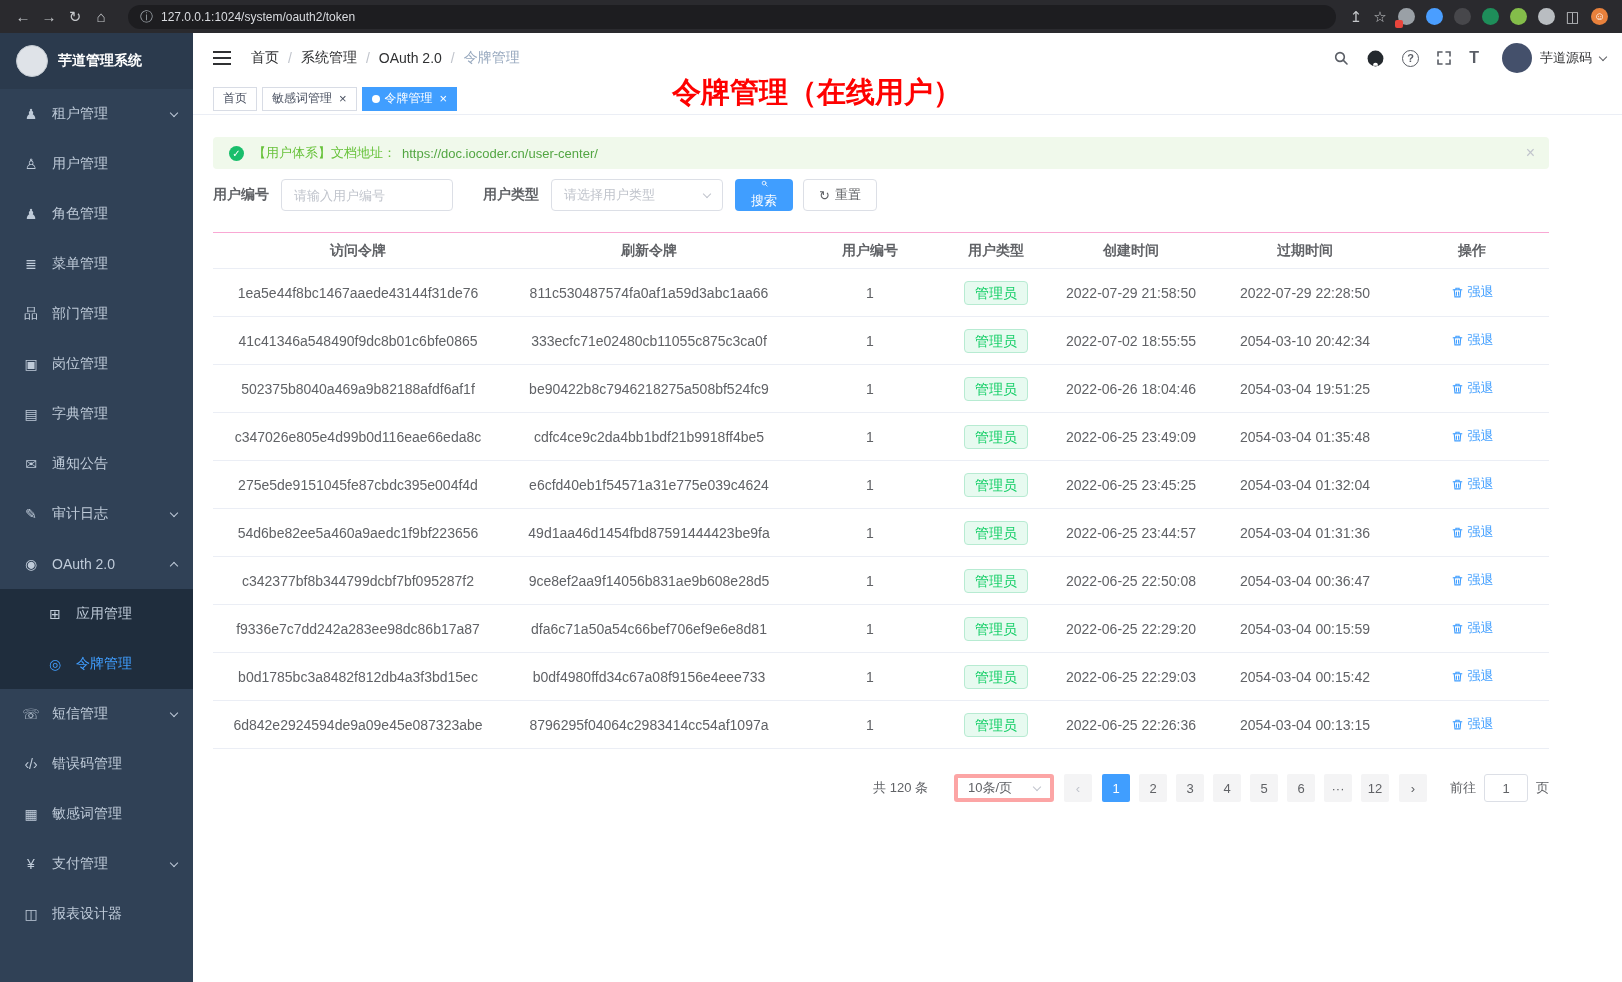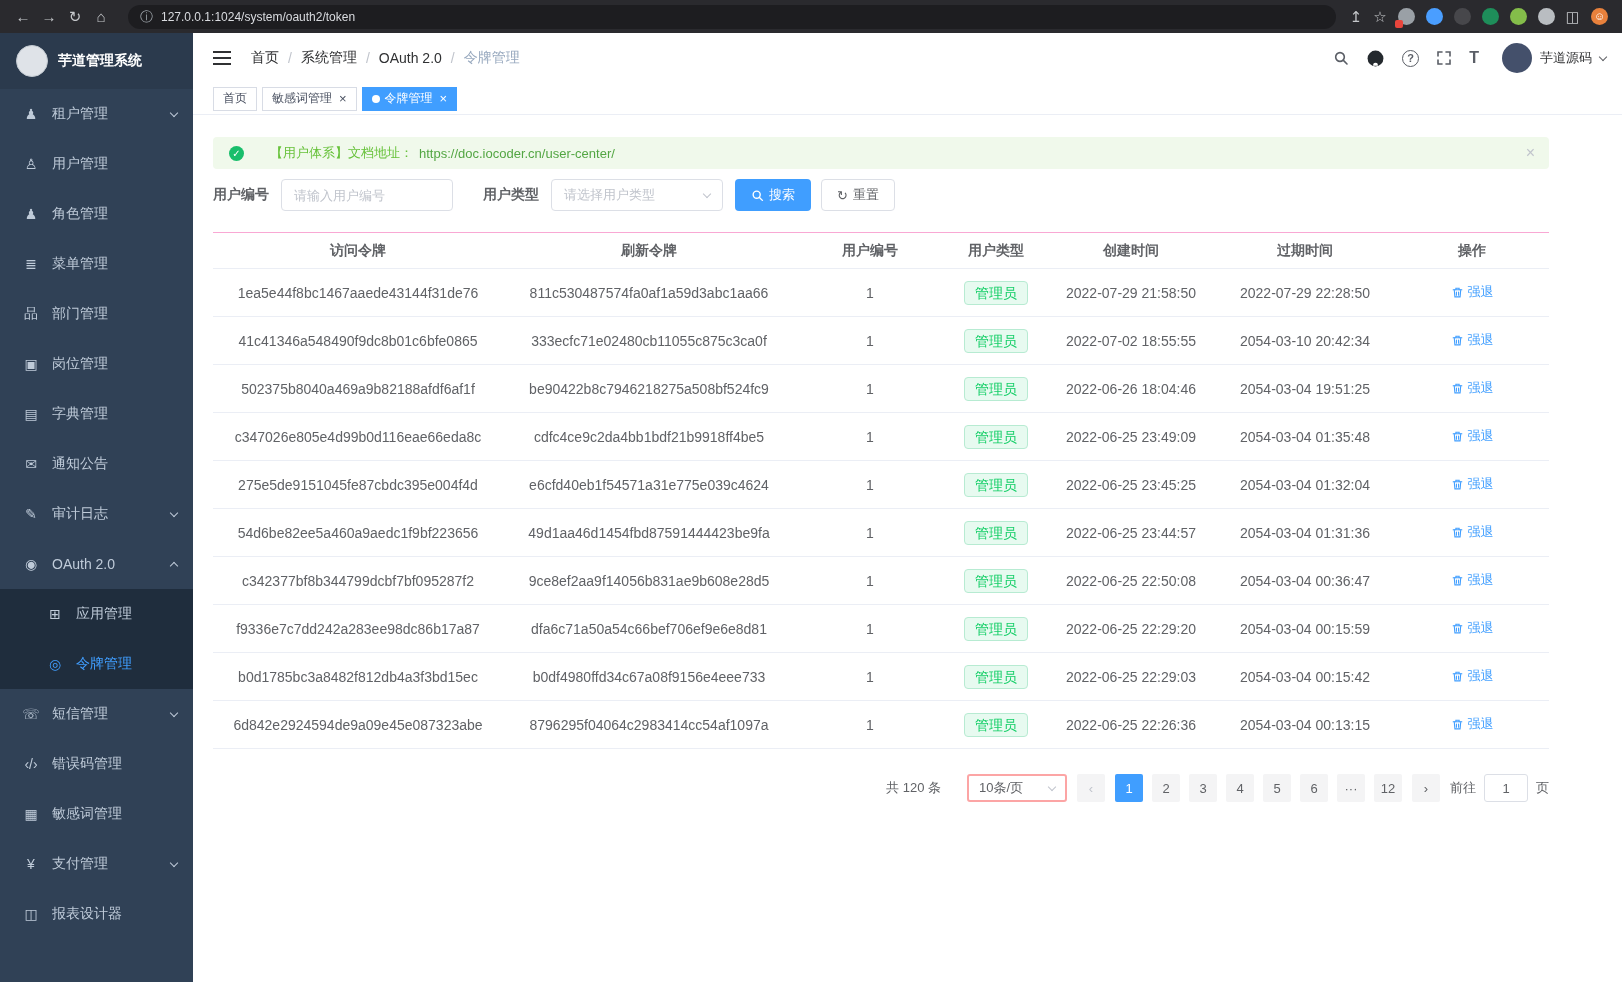--- a/index.html
+++ b/index.html
@@ -107,21 +107,21 @@
 
   .alert {
     width:1336px; height:32px; background:#f0f9eb; border-radius:4px;
     display:flex; align-items:center; padding:0 16px; position:relative;
   }
   .alert-check {
     width:15px; height:15px; border-radius:50%; background:#19be6b;
     color:#fff; font-size:10px; display:inline-flex; align-items:center; justify-content:center;
     flex-shrink:0;
   }
-  .alert-text { color:#67c23a; font-size:13px; margin-left:26px; }
+  .alert-text { color:#67c23a; font-size:13px; margin-left:9px; }
   .alert-link { color:#53a643; font-size:13px; margin-left:6px; text-decoration:none; }
   .alert-close { position:absolute; right:14px; color:#c0c4cc; font-size:16px; line-height:1; }
 
   .filter-bar { margin-top:10px; display:flex; align-items:center; }
   .f-label { font-weight:700; color:#606266; font-size:14px; margin-right:12px; }
   .f-input {
     width:172px; height:32px; border:1px solid #dcdfe6; border-radius:4px;
     padding:0 12px; font-size:13px; color:#606266; outline:none;
     font-family:inherit;
   }
@@ -133,21 +133,21 @@
   }
   .sel-placeholder { color:#c0c4cc; font-size:13px; }
   .sel-caret { color:#c0c4cc; margin-top:-2px; }
   .gap30 { width:30px; }
   .gap12 { width:12px; }
   .gap10 { width:10px; }
   .btn {
     height:32px; border-radius:4px; display:inline-flex; align-items:center;
     padding:0 15px; font-size:13px; gap:5px; border:1px solid transparent;
   }
-  .btn-primary { background:#409eff; color:#fff; }
+  .btn-primary { background:#409eff; color:#fff;flex-direction:column; }
   .btn-plain { background:#fff; color:#606266; border-color:#dcdfe6; }
   .reset-ic { font-size:13px; }
 
   table.grid { width:1336px; border-collapse:collapse; margin-top:21px; table-layout:fixed; }
   table.grid th {
     height:36px; font-size:14px; color:#606266; font-weight:700; text-align:center;
     border-top:1px solid #f9a8d4; border-bottom:1px solid #ebeef5; padding:0 4px;
   }
   table.grid td {
     height:48px; font-size:14px; color:#606266; text-align:center;
@@ -162,33 +162,33 @@
     color:#409eff; font-size:13px; display:inline-flex; align-items:center; gap:4px;
     text-decoration:none;
   }
 
   .pagination {
     width:1336px; display:flex; justify-content:flex-end; align-items:center;
     margin-top:25px; gap:10px; font-size:13px; color:#606266;
   }
   .pg-total { margin-right:16px; }
   .pg-size {
-    width:100px; height:28px; border:2px solid #fca5a5; border-radius:3px;
+    width:100px; height:28px; border:4px solid #fca5a5; border-radius:3px;
     display:flex; align-items:center; justify-content:space-between; padding:0 10px;
     color:#606266; background:#fff;
   }
   .pages { display:flex; align-items:center; gap:9px; }
   .pg-btn {
     min-width:28px; height:28px; background:#f4f4f5; color:#606266;
     border:none; border-radius:2px; font-size:13px; font-family:inherit;
     display:inline-flex; align-items:center; justify-content:center; padding:0 6px;
   }
   .pg-btn.active { background:#409eff; color:#fff; }
   .pg-btn.disabled { color:#c0c4cc; }
-  .goto { display:flex; align-items:center; gap:8px; margin-left:0; }
+  .goto { display:flex; align-items:center; gap:8px; margin-left:13px; }
   .goto-input {
     width:44px; height:28px; border:1px solid #dcdfe6; border-radius:3px;
     text-align:center; font-size:13px; color:#606266; outline:none; font-family:inherit;
   }
 </style>
 </head>
 <body>
 
 <div class="browser-bar" data-interactable="false">
   <span id="b-nav" style="display:flex;align-items:center;" data-interactable="false">
@@ -296,20 +296,21 @@
         </div>
         <div class="menu-item" data-interactable="true">
           <span class="mi-icon" data-interactable="false">◫</span>
           <span class="mi-label" data-interactable="false">报表设计器</span>
         </div>
       </nav>
   </aside>
 
   <div class="main" data-interactable="false">
 
+    <div class="annotation" data-interactable="false">令牌管理（在线用户）</div>
 
     <header class="navbar" data-interactable="false">
       <span class="hamburger" data-interactable="true"></span>
       <nav class="breadcrumb" id="breadcrumb" data-interactable="false">
           <span class="crumb" data-interactable="true">首页</span>
           <span class="crumb-sep" data-interactable="false">/</span>
           <span class="crumb" data-interactable="true">系统管理</span>
           <span class="crumb-sep" data-interactable="false">/</span>
           <span class="crumb" data-interactable="true">OAuth 2.0</span>
           <span class="crumb-sep" data-interactable="false">/</span>

